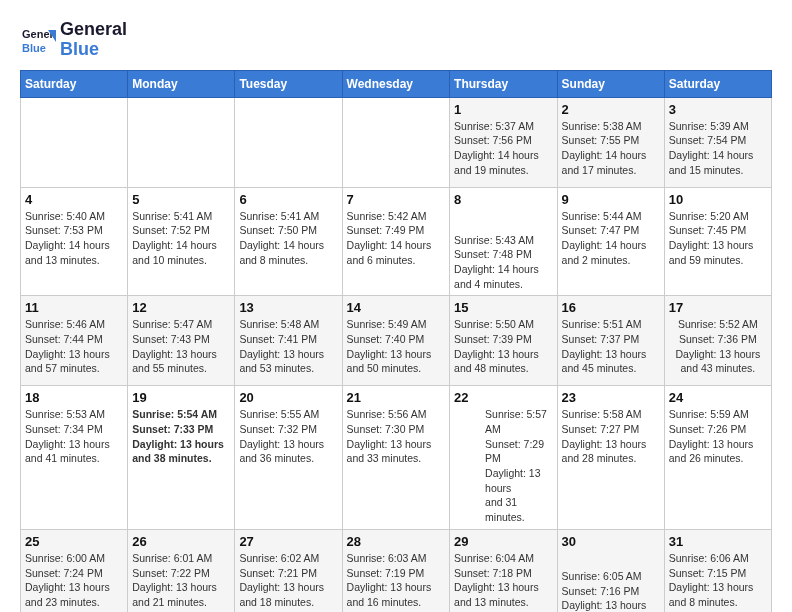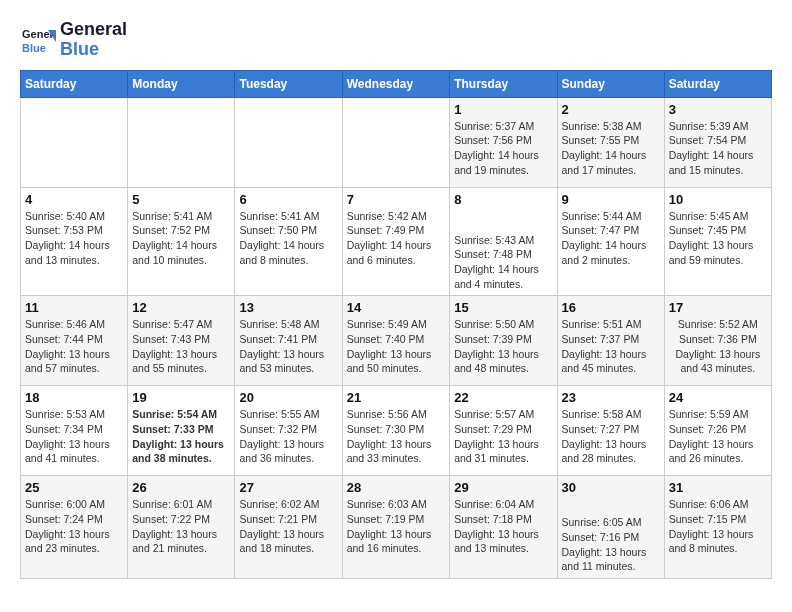--- a/index.html
+++ b/index.html
@@ -174,21 +174,21 @@
         </td>
         <td>
           <div class="day-num">9</div>
           <div class="day-info" style="white-space: pre-line;">Sunrise: 5:44 AM
 Sunset: 7:47 PM
 Daylight: 14 hours
 and 2 minutes.</div>
         </td>
         <td>
           <div class="day-num">10</div>
-          <div class="day-info" style="white-space: pre-line;">Sunrise: 5:45 AM
+          <div class="day-info" style="white-space: pre-line;">Sunrise: 5:20 AM
 Sunset: 7:45 PM
 Daylight: 13 hours
 and 59 minutes.</div>
         </td>
       </tr>
       <tr>
         <td>
           <div class="day-num">11</div>
           <div class="day-info" style="white-space: pre-line;">Sunrise: 5:46 AM
 Sunset: 7:44 PM
@@ -262,21 +262,21 @@
         </td>
         <td>
           <div class="day-num">21</div>
           <div class="day-info" style="white-space: pre-line;">Sunrise: 5:56 AM
 Sunset: 7:30 PM
 Daylight: 13 hours
 and 33 minutes.</div>
         </td>
         <td>
           <div class="day-num">22</div>
-          <div class="day-info" style="white-space: pre-line;">Sunrise: 5:57 AM
+          <div class="day-info" style="white-space: pre-line; margin-left: 31px;">Sunrise: 5:57 AM
 Sunset: 7:29 PM
 Daylight: 13 hours
 and 31 minutes.</div>
         </td>
         <td>
           <div class="day-num">23</div>
           <div class="day-info" style="white-space: pre-line;">Sunrise: 5:58 AM
 Sunset: 7:27 PM
 Daylight: 13 hours
 and 28 minutes.</div>

